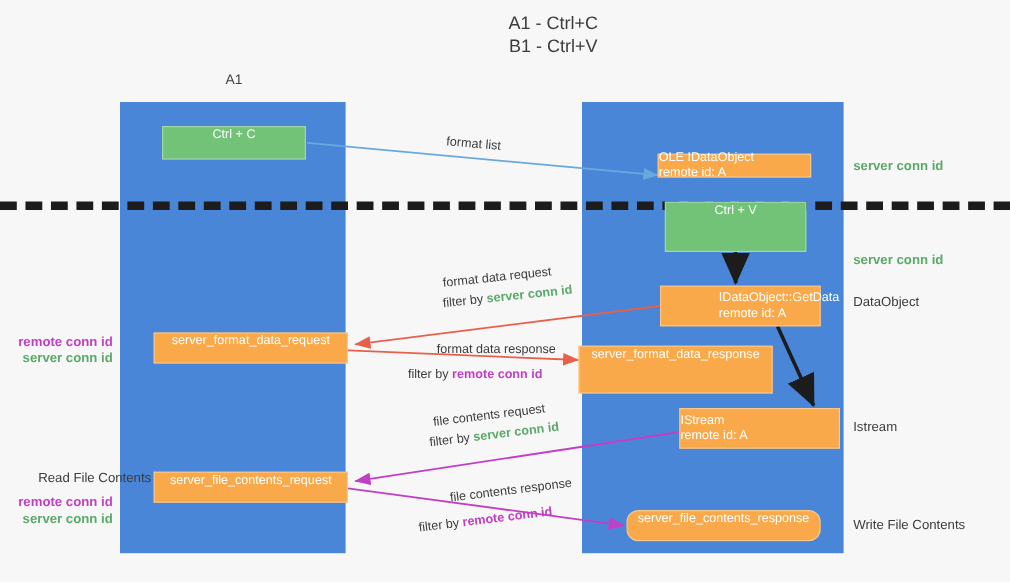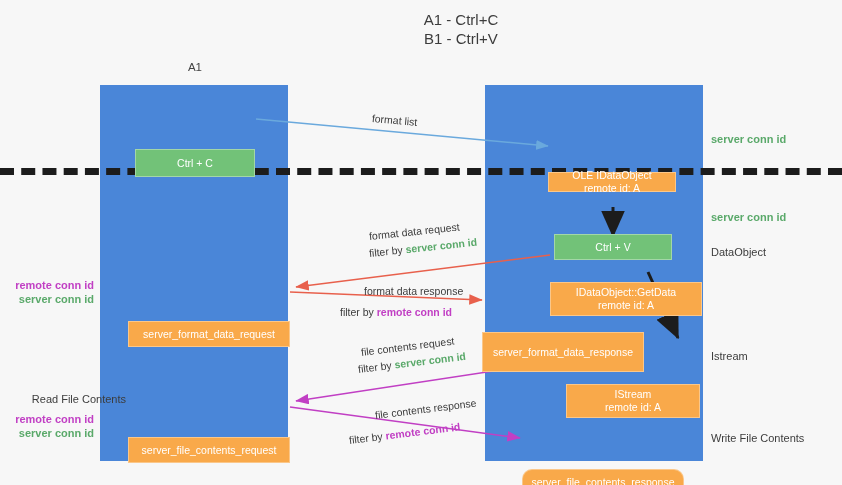--- a/index.html
+++ b/index.html
@@ -21,24 +21,23 @@
   .col-head{
     position:absolute;text-align:center;font-size:11.5px;line-height:14px;color:#434343;
   }
 
   .lane{
     position:absolute;background:#4a86d8;
   }
 
   .box{
     position:absolute;box-sizing:border-box;
-    display:flex;align-items:center;justify-content:center;
+    display:flex;align-items:flex-start;justify-content:center;
     text-align:center;color:#ffffff;font-size:10.5px;line-height:13px;
     border:1px solid rgba(255,255,255,.35);
-    margin-top:44px;
   }
   .box.green{background:#72c278;}
   .box.orange{background:#f9a94a;}
 
   .sidelabel{
     position:absolute;font-size:11px;line-height:14px;color:#3c3c3c;white-space:nowrap;
   }
   .sidelabel.right{text-align:left;}
   .sidelabel.leftcol{text-align:right;}
 
@@ -117,25 +116,25 @@
 
   <div class="box orange" style="left:128px;top:393px;width:162px;height:26px;">
     <span>server_file_contents_request</span>
   </div>
 
   <div class="box orange" style="left:548px;top:128px;width:128px;height:20px;flex-direction:column;">
     <span>OLE IDataObject</span>
     <span>remote id: A</span>
   </div>
 
-  <div class="box green" style="left:554px;top:190px;width:118px;height:26px;">
+  <div class="box green" style="left:554px;top:168px;width:118px;height:42px;">
     <span>Ctrl + V</span>
   </div>
 
-  <div class="box orange" style="left:550px;top:238px;width:152px;height:34px;flex-direction:column;">
+  <div class="box orange" style="left:550px;top:238px;width:134px;height:34px;flex-direction:column;padding-left:48px;">
     <span>IDataObject::GetData</span>
     <span>remote id: A</span>
   </div>
 
   <div class="box orange" style="left:482px;top:288px;width:162px;height:40px;">
     <span>server_format_data_response</span>
   </div>
 
   <div class="box orange" style="left:566px;top:340px;width:134px;height:34px;flex-direction:column;">
     <span>IStream</span>

